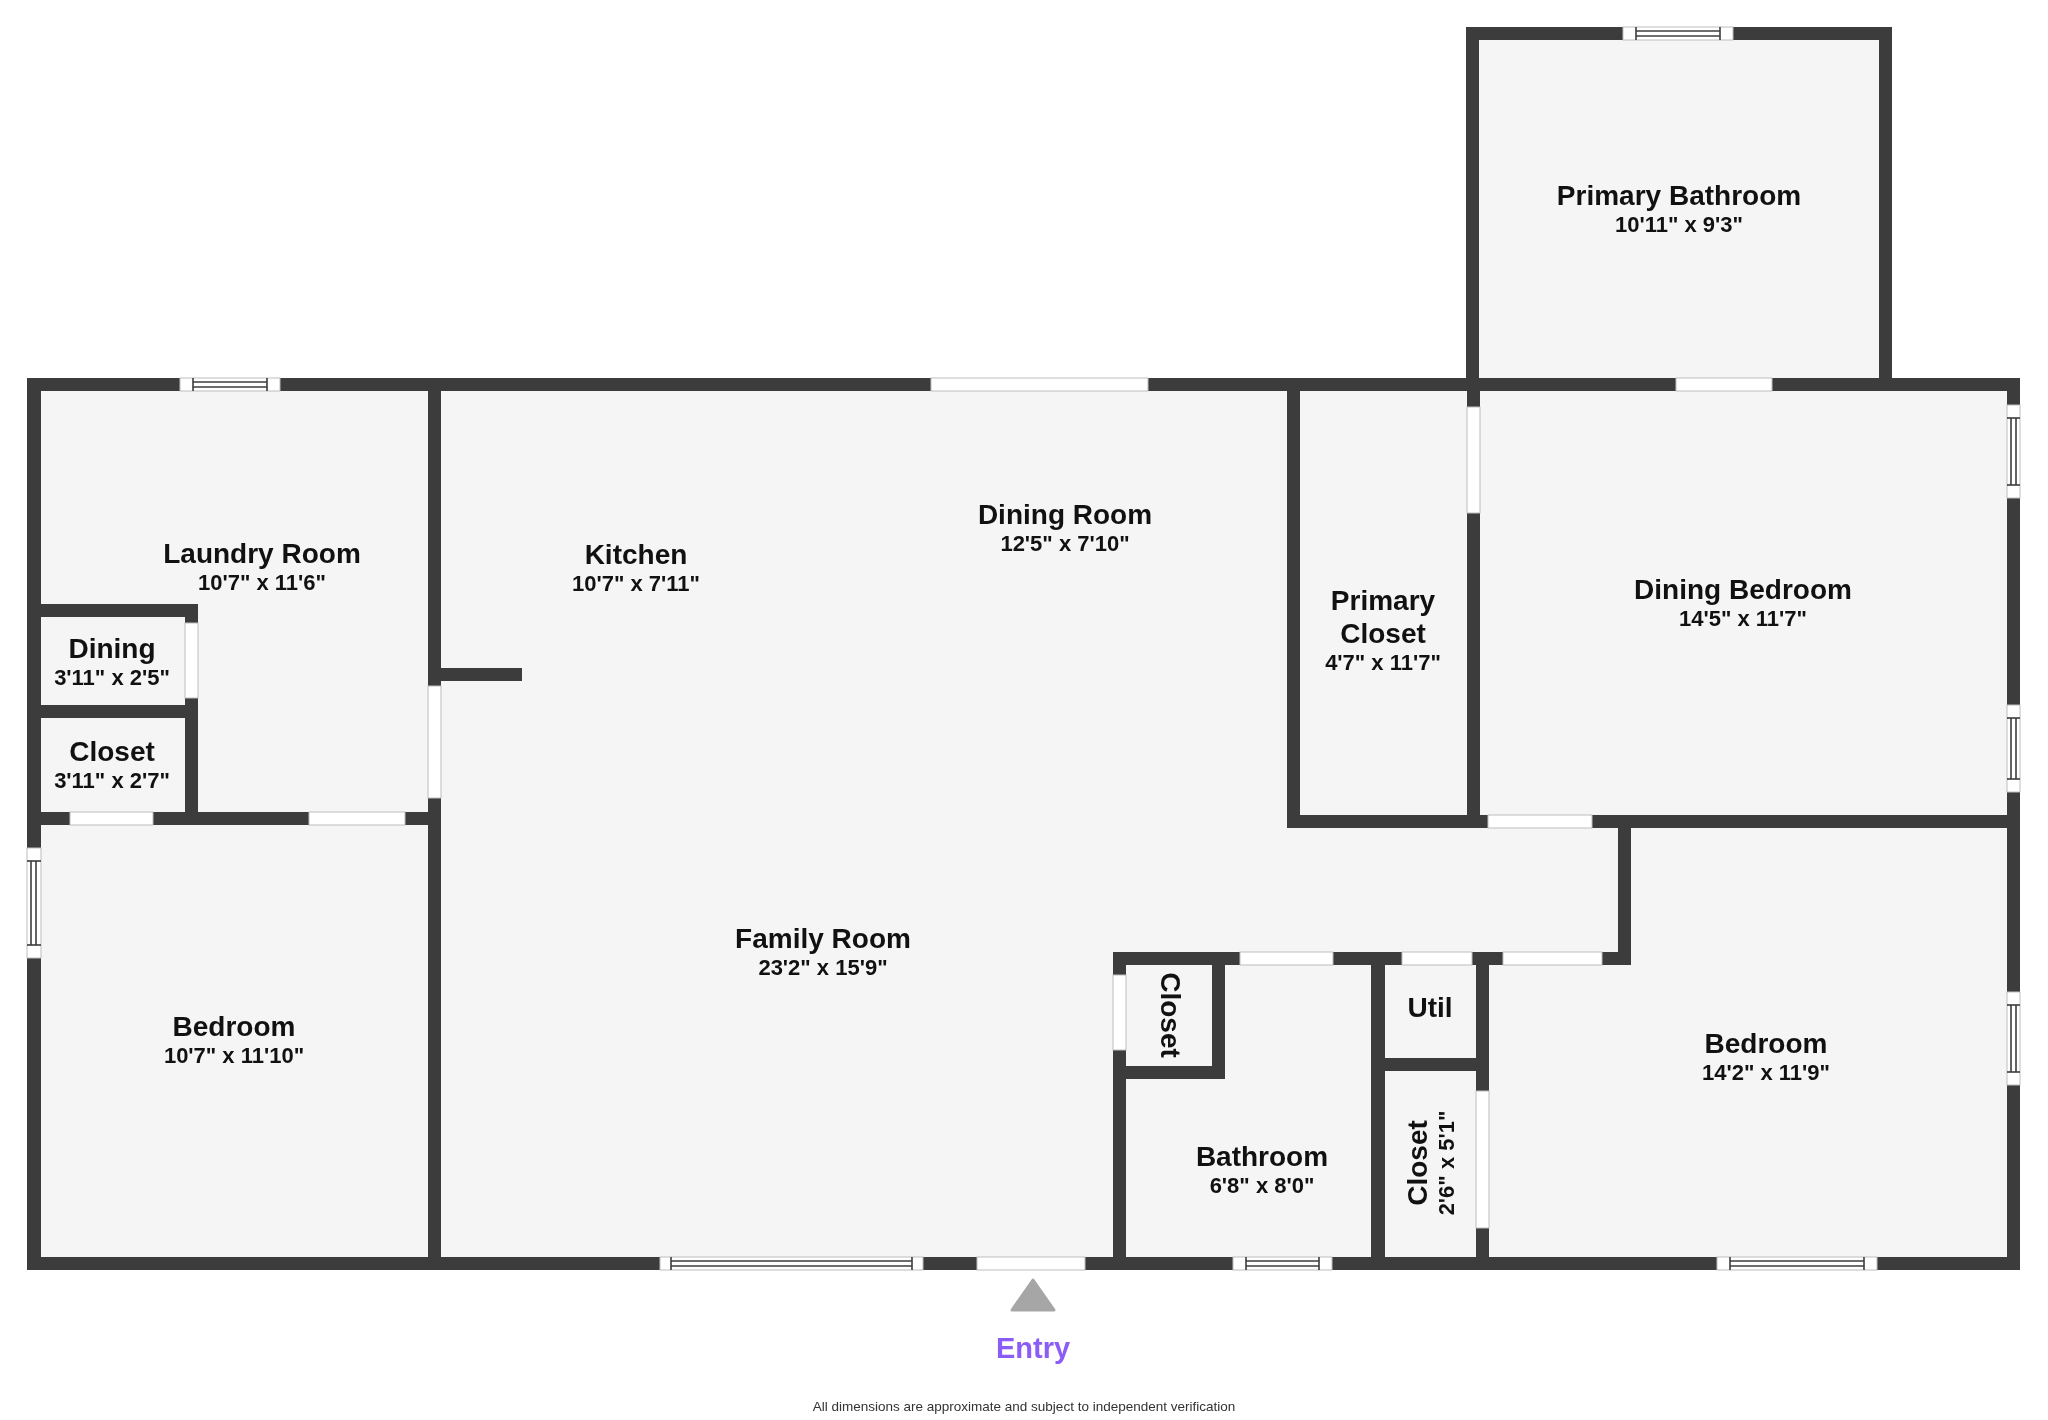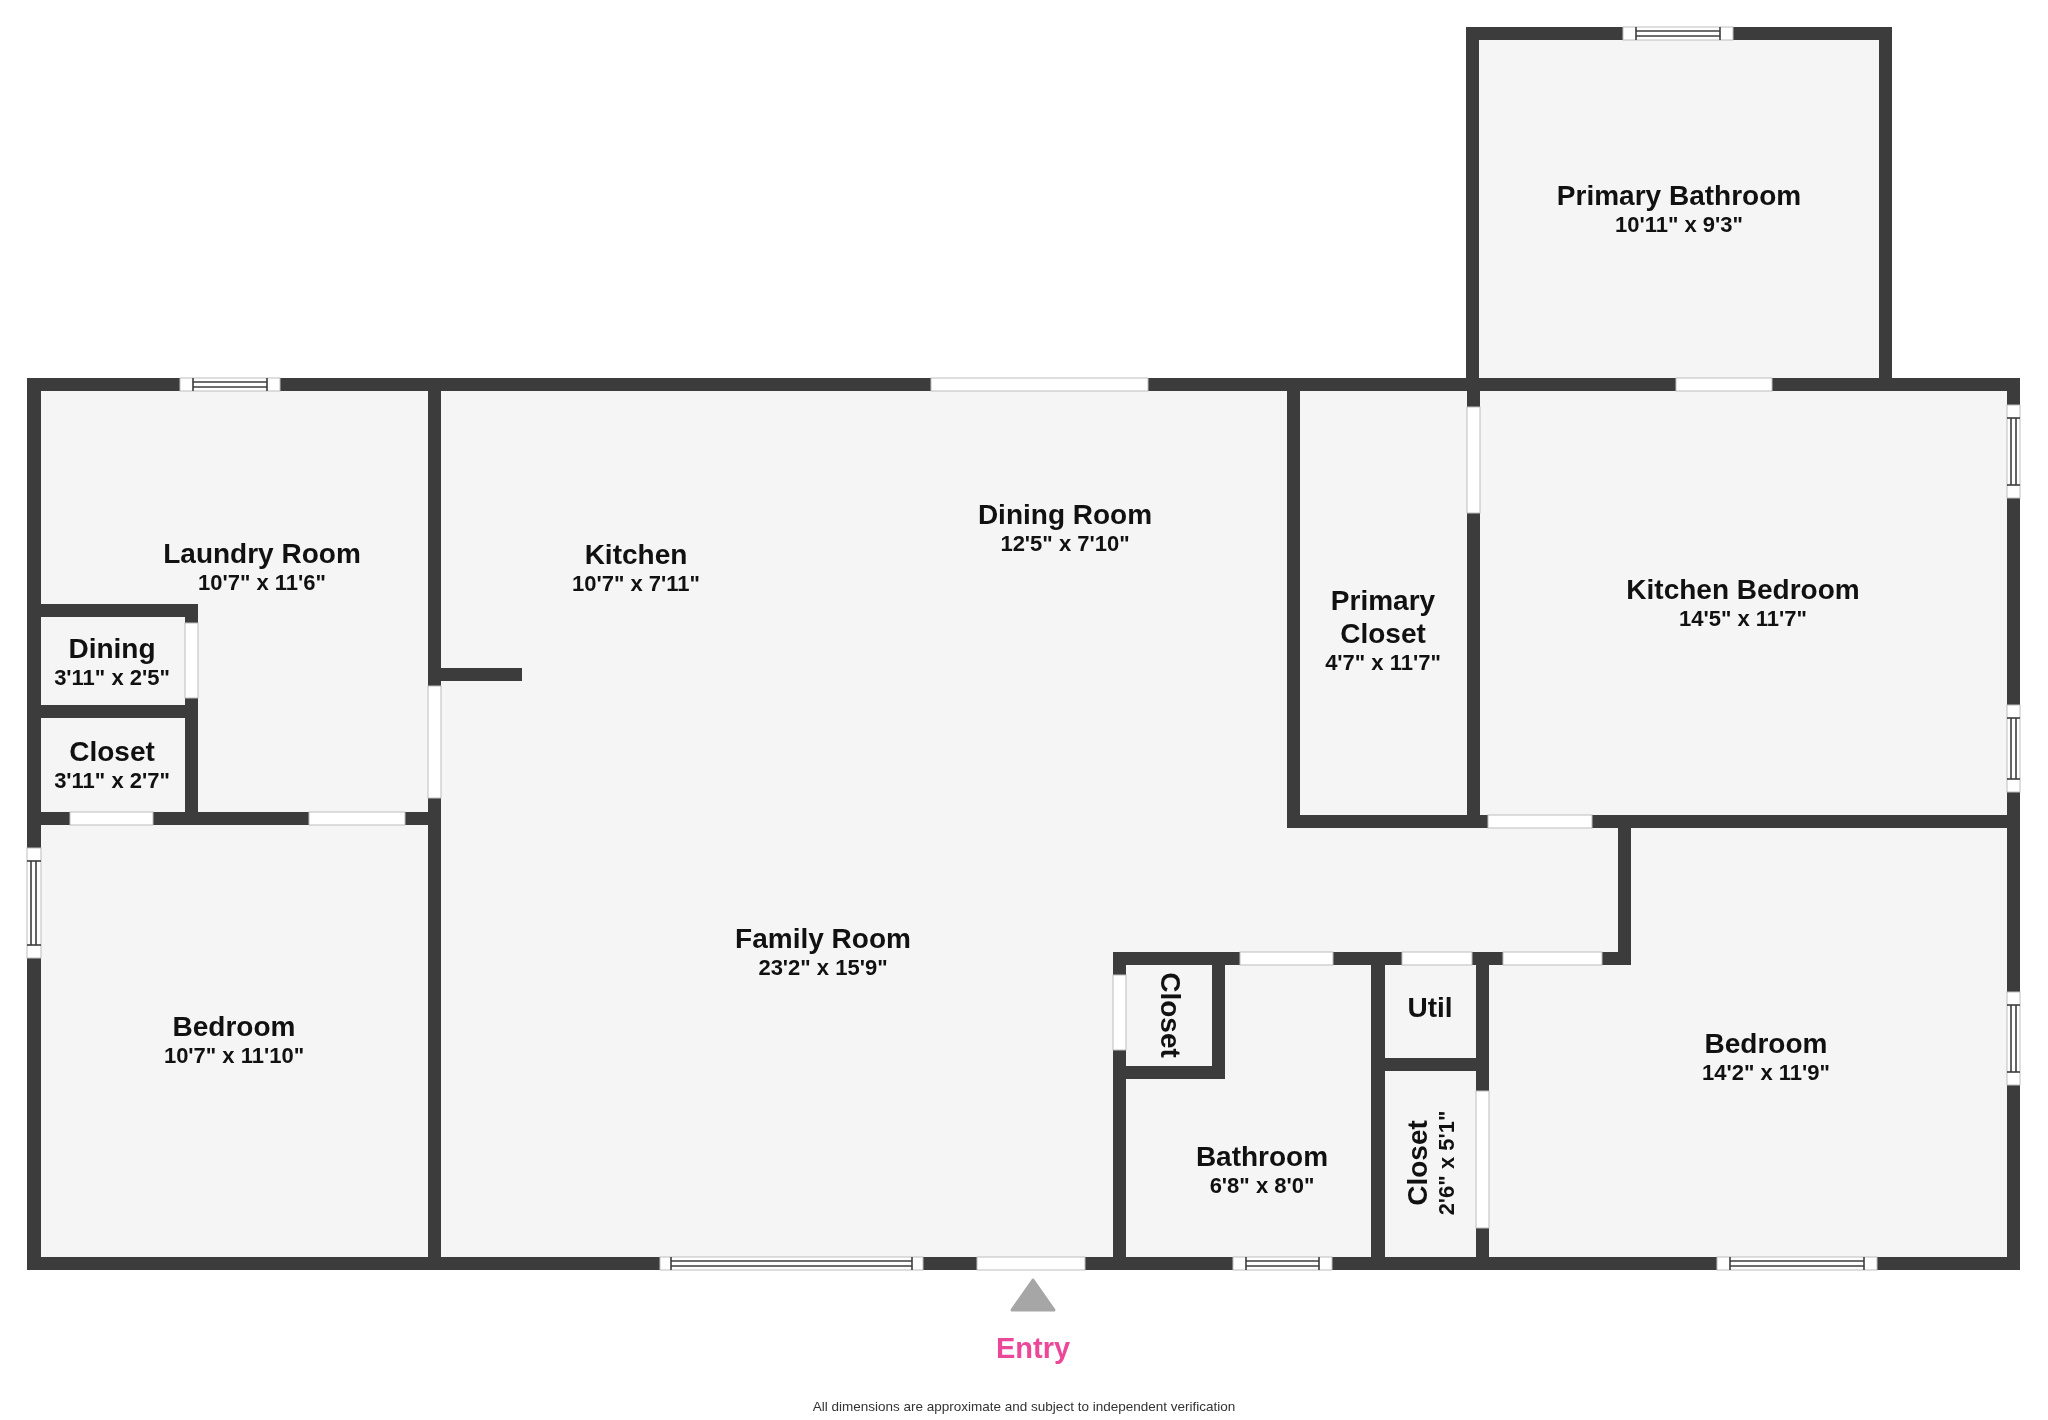--- a/index.html
+++ b/index.html
@@ -7,21 +7,21 @@
   #plan { position:absolute; left:0; top:0; width:2048px; height:1420px; }
   .floor { fill:#f5f5f5; }
   .wall { fill:#3c3c3c; }
   .opening { fill:#ffffff; stroke:#bdbdbd; stroke-width:1; }
   .win-line { stroke:#3c3c3c; stroke-width:1.6; fill:none; }
   .label { position:absolute; transform:translate(-50%, -50%); text-align:center; color:#111; white-space:nowrap; line-height:1.18; }
   .label .nm { font-weight:700; font-size:28px; display:block; }
   .label .dm { font-weight:700; font-size:22px; display:block; }
   .label.rot-cw { transform:translate(-50%, -50%) rotate(90deg); }
   .label.rot-ccw { transform:translate(-50%, -50%) rotate(-90deg); }
-  .entry-label { position:absolute; left:1033px; top:1348px; transform:translate(-50%,-50%); font-weight:700; font-size:29px; color:#ec4899; }
+  .entry-label { position:absolute; left:1033px; top:1348px; transform:translate(-50%,-50%); font-weight:700; font-size:29px; color:#8b5cf6; }
   .disclaimer { position:absolute; left:1024px; top:1406px; transform:translate(-50%,-50%); font-size:13.5px; color:#333; white-space:nowrap; }
 </style>
 </head>
 <body>
 
 <svg id="plan" viewBox="0 0 2048 1420" xmlns="http://www.w3.org/2000/svg">
 
   <g>
     <rect class="floor" x="1466" y="27" width="426" height="358"></rect>
     <rect class="floor" x="27" y="378" width="1993" height="892"></rect>
@@ -162,21 +162,21 @@
 <div class="label" style="left:1065px; top:527px;">
   <span class="nm">Dining Room</span>
   <span class="dm">12'5" x 7'10"</span>
 </div>
 <div class="label" style="left:1383px; top:630px;">
   <span class="nm">Primary</span>
   <span class="nm">Closet</span>
   <span class="dm">4'7" x 11'7"</span>
 </div>
 <div class="label" style="left:1743px; top:602px;">
-  <span class="nm">Kitchen Bedroom</span>
+  <span class="nm">Dining Bedroom</span>
   <span class="dm">14'5" x 11'7"</span>
 </div>
 <div class="label" style="left:112px; top:661px;">
   <span class="nm">Dining</span>
   <span class="dm">3'11" x 2'5"</span>
 </div>
 <div class="label" style="left:112px; top:764px;">
   <span class="nm">Closet</span>
   <span class="dm">3'11" x 2'7"</span>
 </div>

